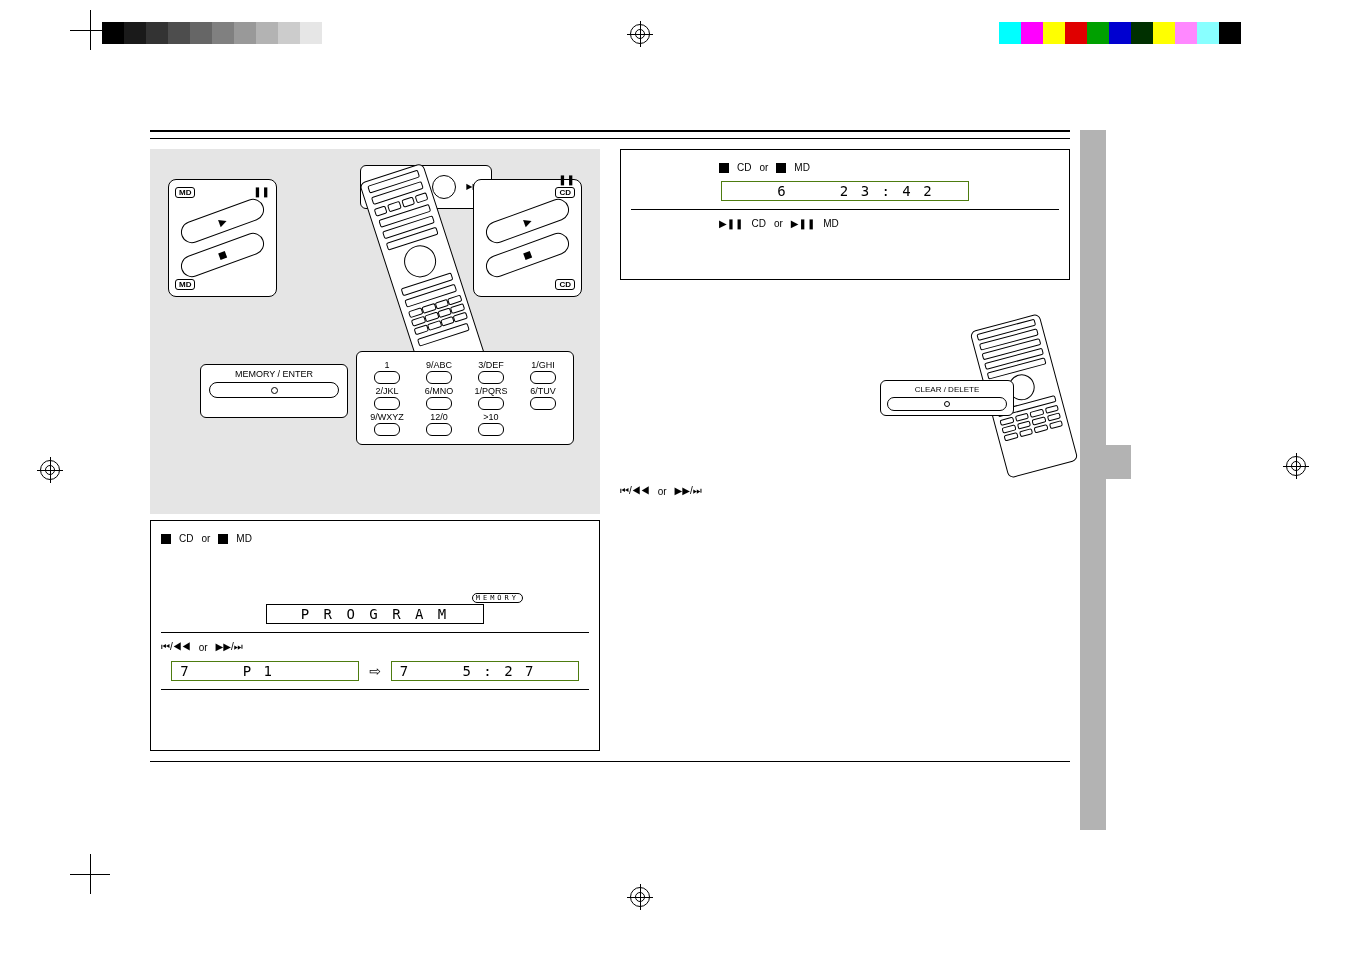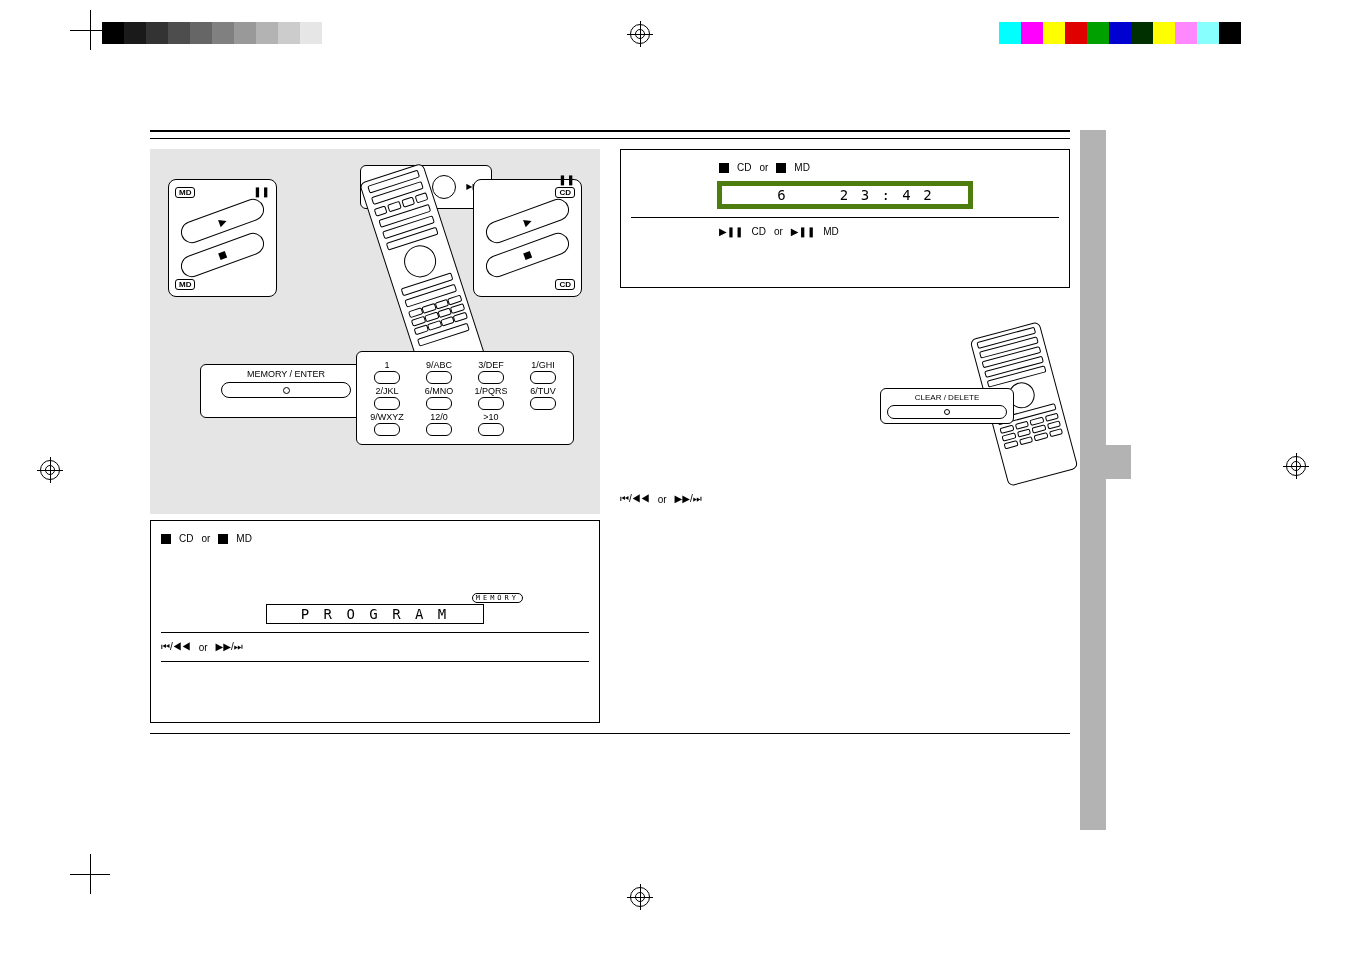--- a/index.html
+++ b/index.html
@@ -115,21 +115,21 @@
     border-radius: 3px;
     padding: 0 3px;
     font-size: 8px;
     font-weight: bold;
   }
   .memory-box {
     position: absolute;
     left: 50px; top: 215px;
     width: 130px; height: 44px;
     background: #fff; border:1px solid #000; border-radius:6px;
-    padding: 4px 20px;
+    padding: 4px 8px;
   }
   .memory-box .ovalbtn {
     border:1.5px solid #000; border-radius:10px; height:14px;
     display:flex; align-items:center; justify-content:center;
     margin-top:3px;
   }
   .keypad-box {
     position: absolute;
     right: 26px; top: 202px;
     width: 200px;
@@ -155,21 +155,21 @@
     font-size: 14px;
     position: relative;
   }
   .lcd .badge {
     position:absolute; right:-40px; top:-12px;
     border:1px solid #000; border-radius:8px; font-size:7px;
     padding:0 3px; background:#fff;
   }
   .lcd-mini {
     display:inline-block;
-    border:5px solid #4d7c0f;
+    border:1px solid #4d7c0f;
     padding:1px 8px;
     font-family:monospace;
     letter-spacing:2px;
     font-size:14px;
   }
   .sq { display:inline-block; width:10px; height:10px; background:#000;}
   .arrow { font-size:14px; }
   hr.thin { border:none; border-top:1px solid #000; margin:8px 0;}
   
   .illust2 {
@@ -408,20 +408,33 @@
             <span>P R O G R A M</span>
             <span class="badge">MEMORY</span>
           </span>
         </div>
         <hr class="thin">
         <div class="flex-row step-text">
           <span>⏮/◀◀</span>
           <span>or</span>
           <span>▶▶/⏭</span>
         </div>
+        <div class="flex-row" style="justify-content:center;gap:10px">
+          <span class="lcd-mini" style="min-width:170px">
+            <span>7</span>
+            &nbsp;&nbsp;&nbsp;
+            <span>P  1</span>
+          </span>
+          <span class="arrow">⇨</span>
+          <span class="lcd-mini" style="min-width:170px">
+            <span>7</span>
+            &nbsp;&nbsp;&nbsp;
+            <span>5 : 2 7</span>
+          </span>
+        </div>
         <hr class="thin">
         <div style="height:40px"></div>
       </div>
     </div>
 
     <div class="col-right">
       <div class="panel" style="margin-top:0">
         <div class="flex-row step-text">
           <span style="width:80px"></span>
           <span class="sq"></span>

